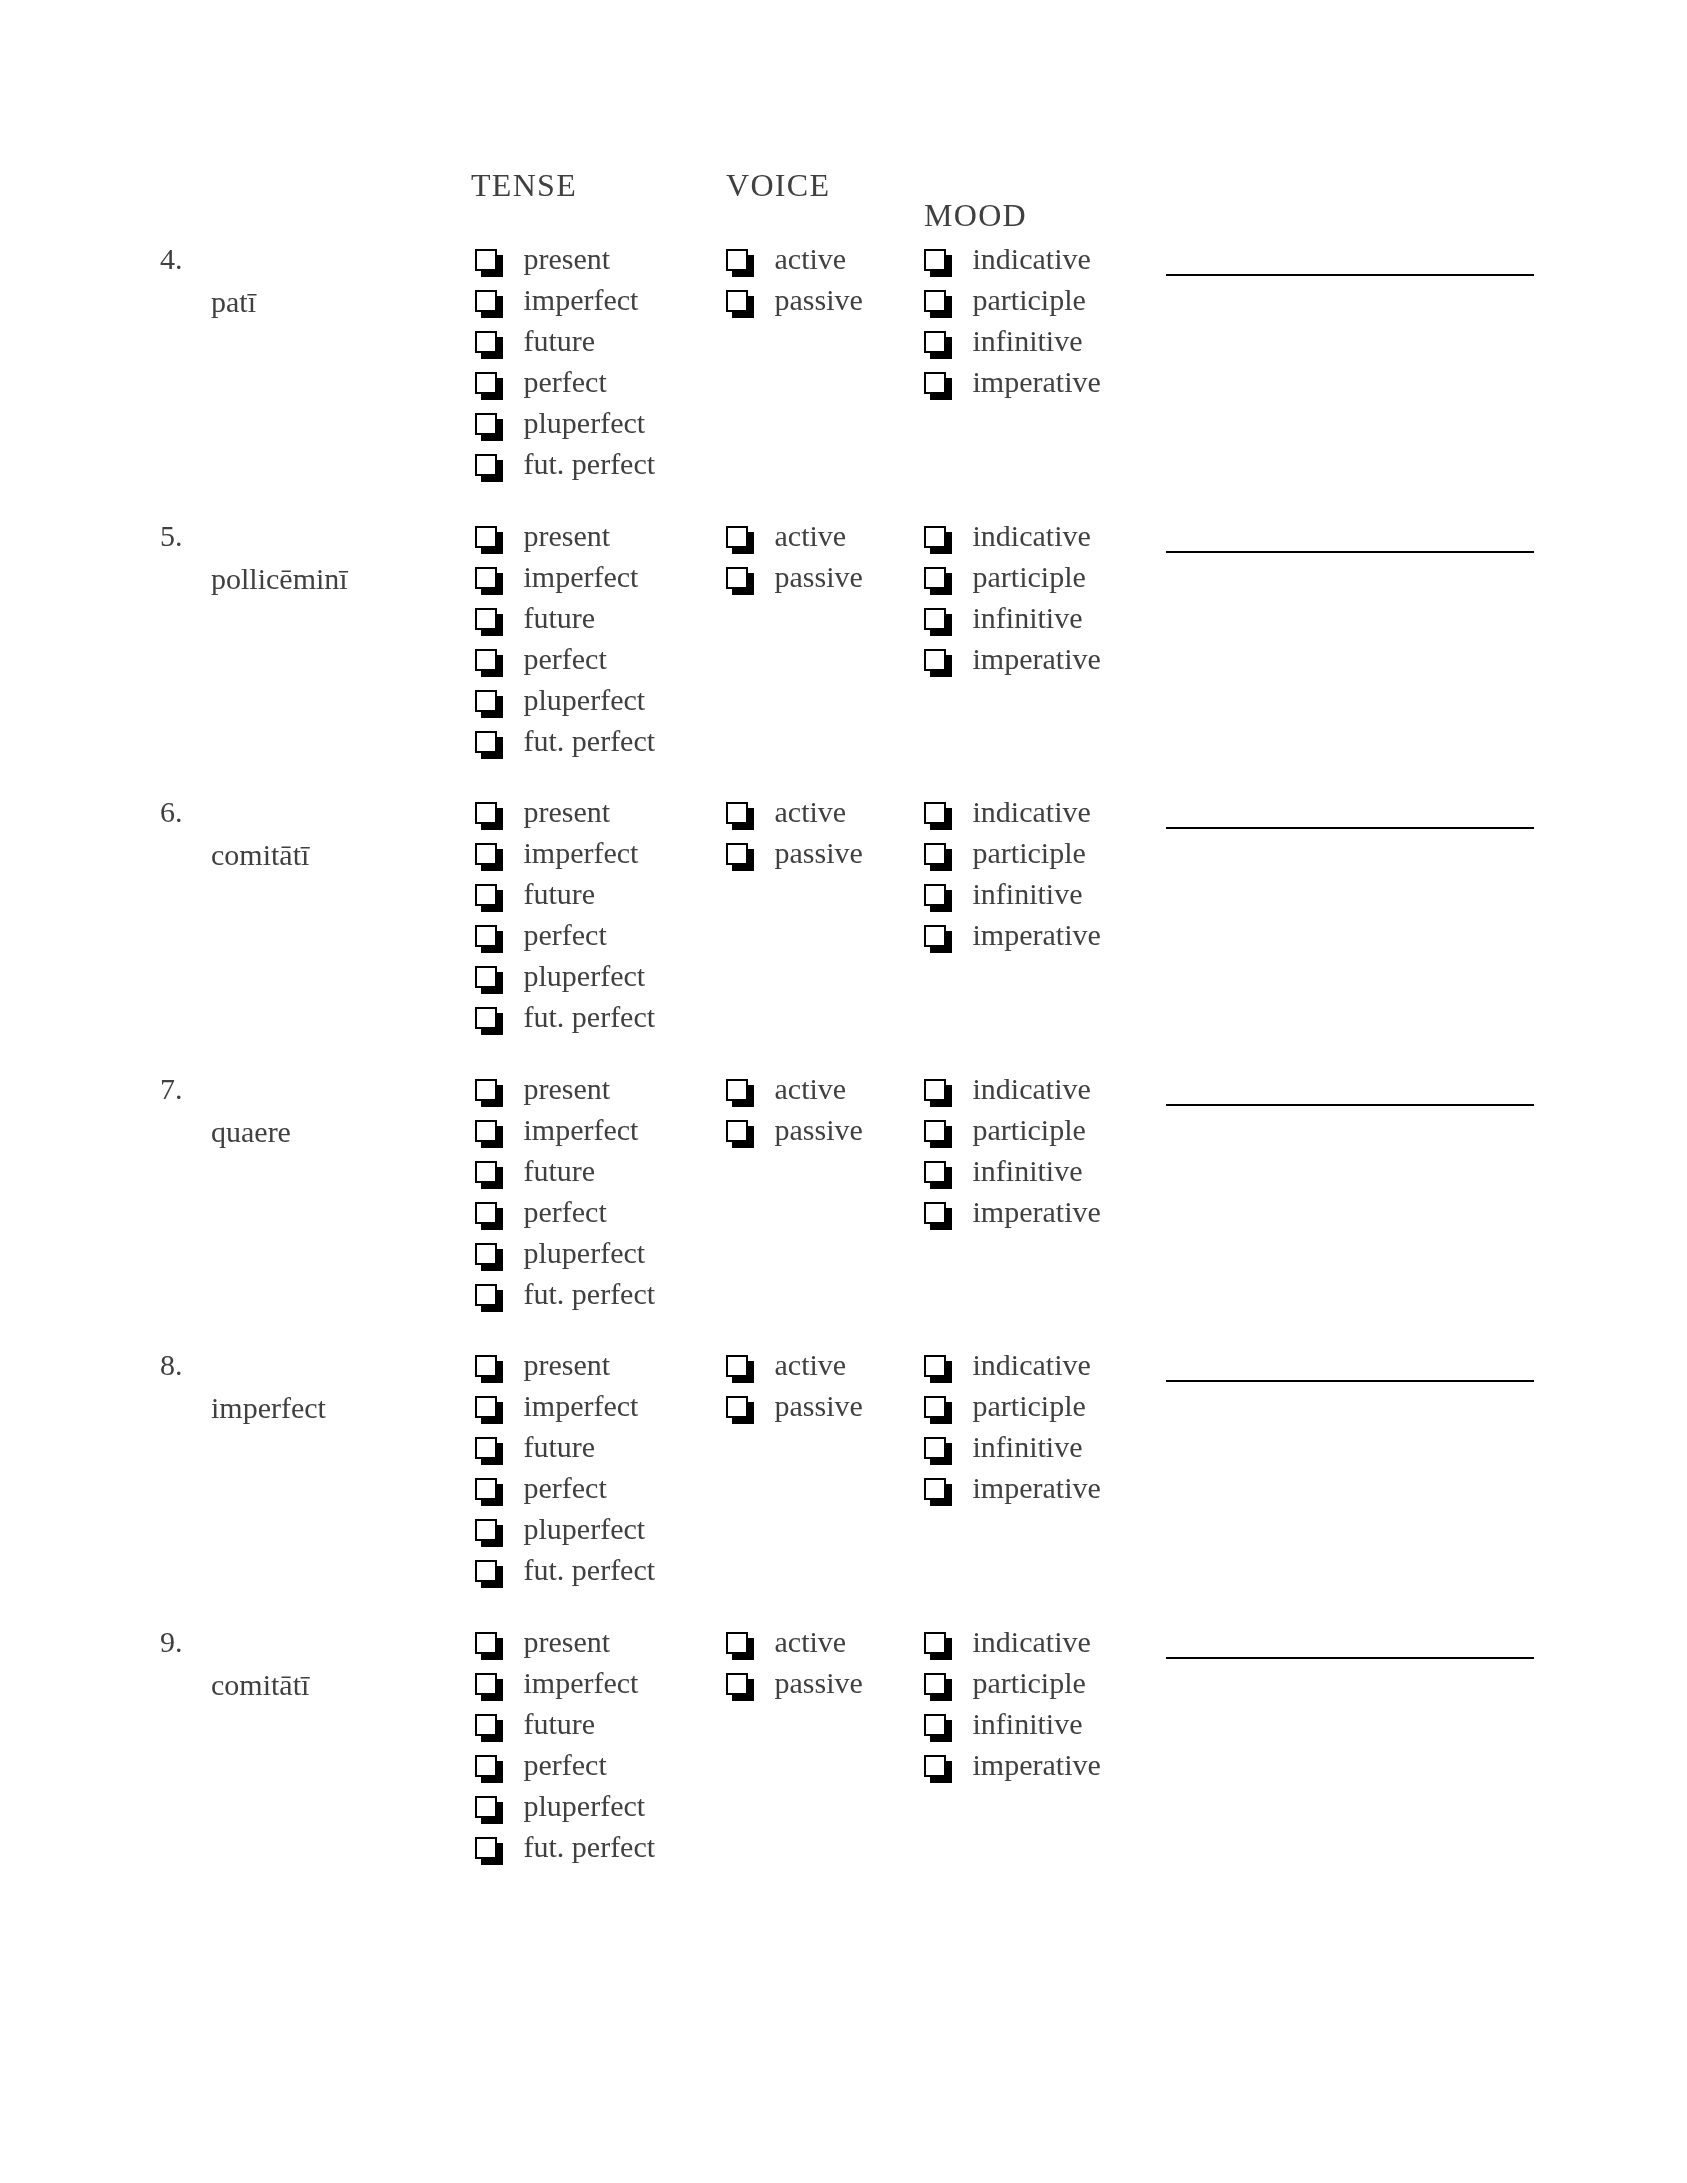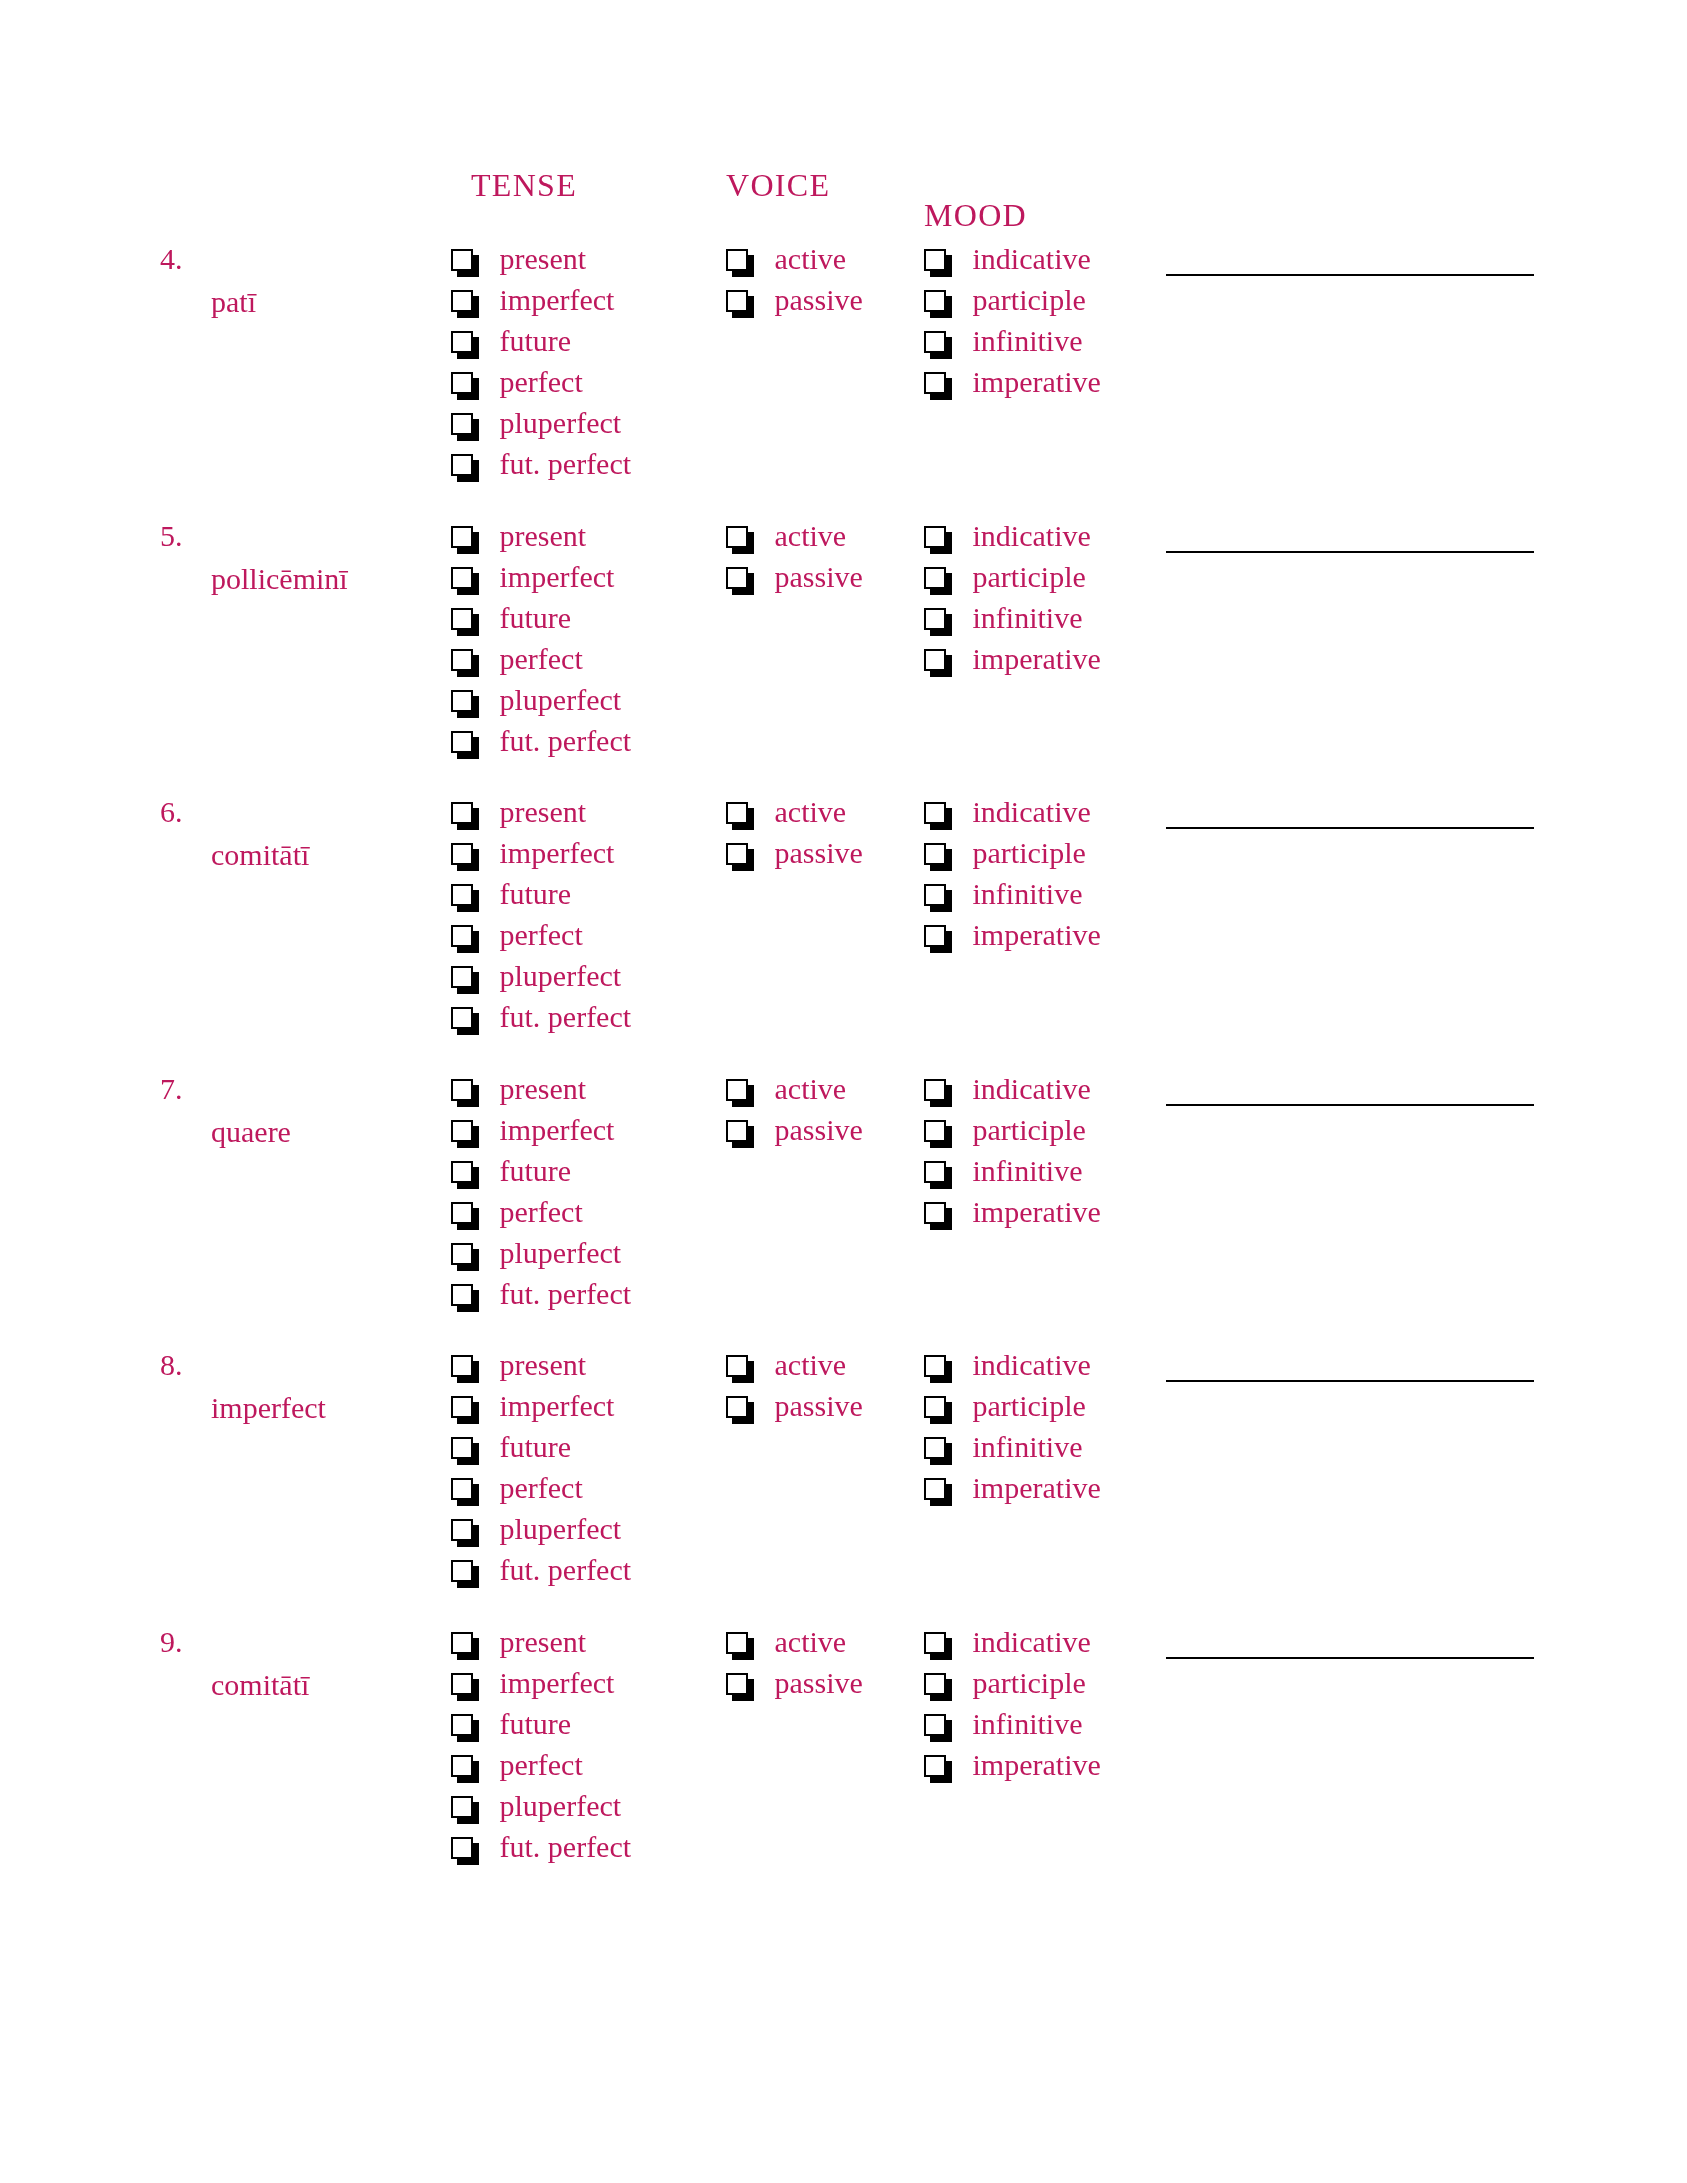--- a/index.html
+++ b/index.html
@@ -5,21 +5,21 @@
   html, body {
     margin: 0;
     padding: 0;
     background: #ffffff;
   }
   .page {
     position: relative;
     width: 1687px;
     height: 2183px;
     background: #ffffff;
-    color: #be185d;
+    color: #404040;
     font-family: "Liberation Serif", "DejaVu Serif", serif;
     font-size: 30px;
     overflow: hidden;
   }
   .hdr {
     position: absolute;
     top: 165px;
     line-height: 41px;
     letter-spacing: 1.3px;
     font-size: 32px;
@@ -45,21 +45,21 @@
     left: 211px;
     top: 0;
     line-height: 41px;
     white-space: nowrap;
     margin-top: 43px;
   }
   .col {
     position: absolute;
     top: 0;
   }
-  .col-tense { left: 451px; }
+  .col-tense { left: 475px; }
   .col-voice { left: 726px; }
   .col-mood  { left: 924px; }
 
   .opt {
     display: flex;
     align-items: flex-start;
     height: 41px;
   }
   .cb {
     flex: 0 0 auto;

